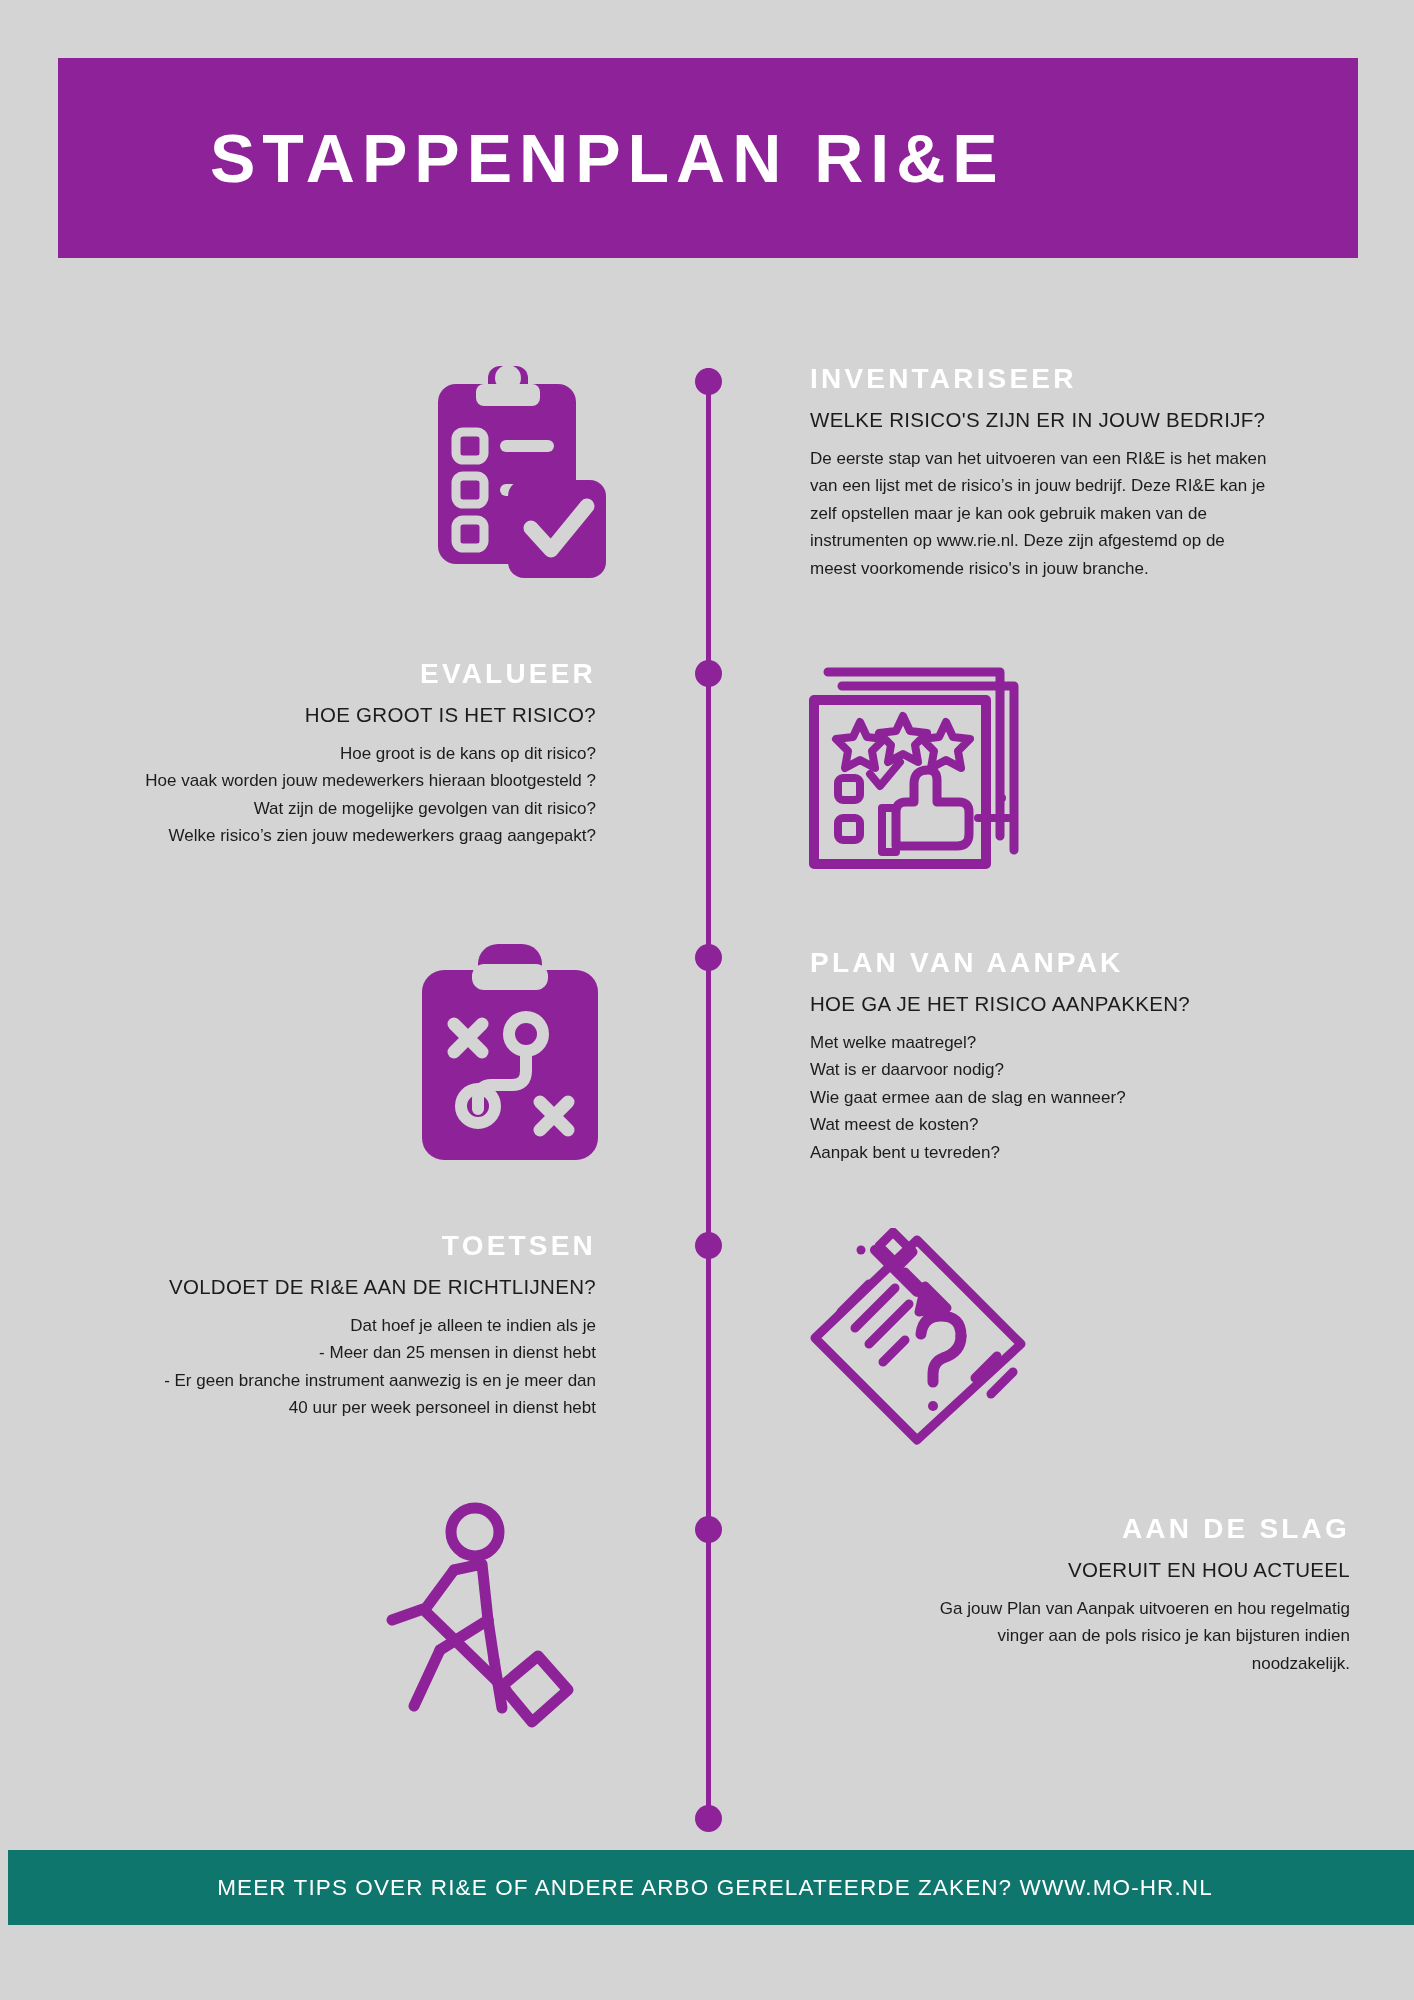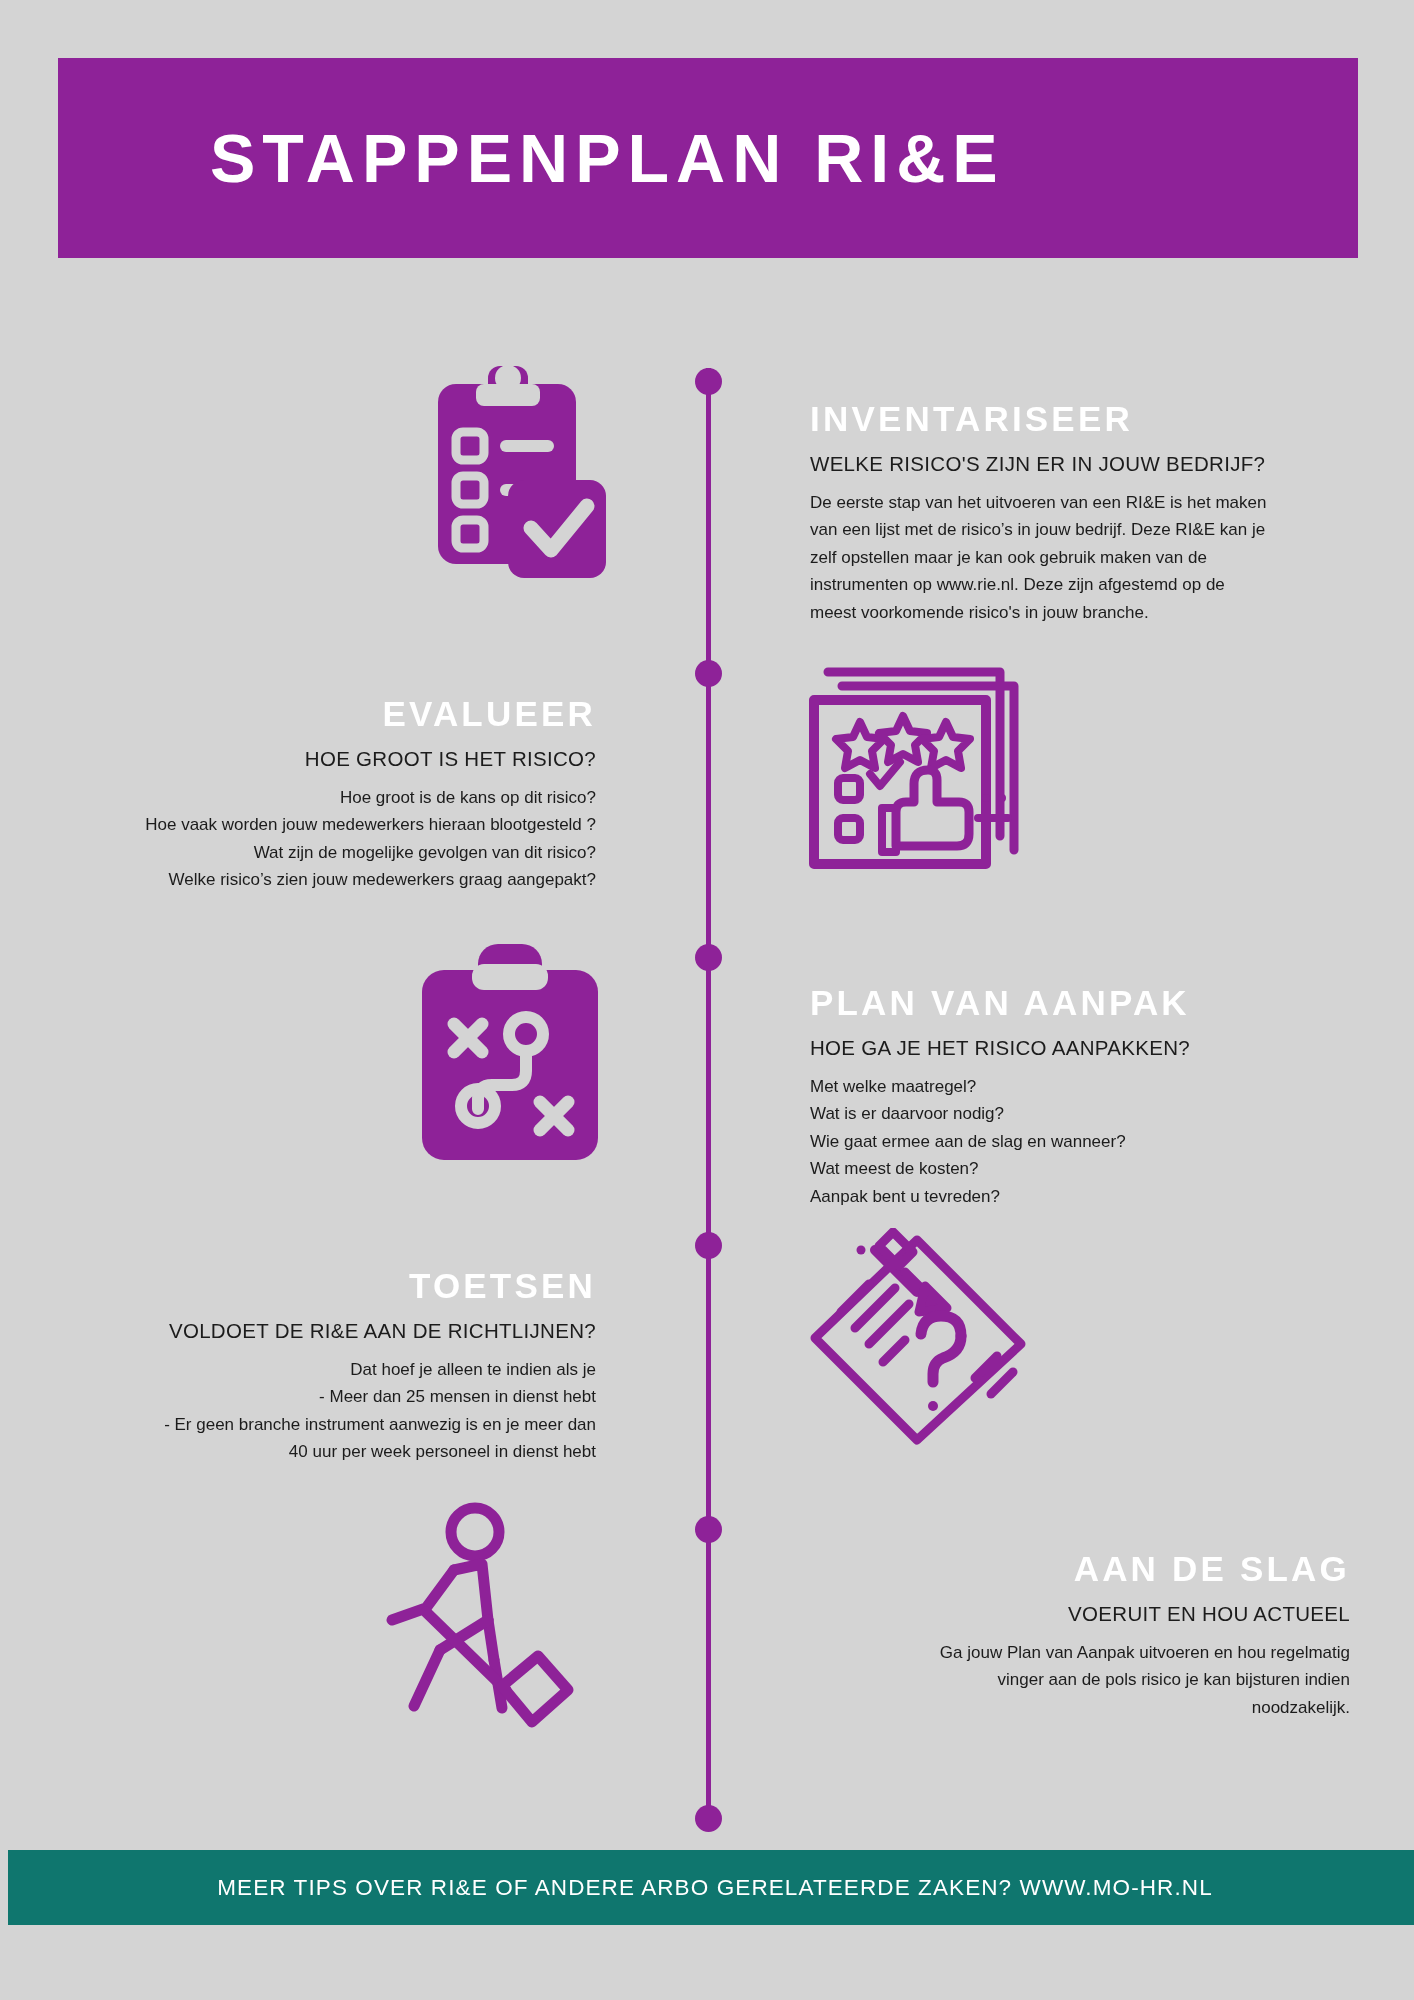--- a/index.html
+++ b/index.html
@@ -60,27 +60,26 @@
 
   
   .block {
     position: absolute;
   }
   .block.right { left: 810px; width: 540px; text-align: left; }
   .block.left  { left: 44px;  width: 552px; text-align: right; }
 
   .step-title {
     color: #ffffff;
-    font-size: 35px;
+    font-size: 28px;
     font-weight: 700;
     letter-spacing: 3.2px;
     line-height: 1.15;
     margin-bottom: 12px;
     text-shadow: 0 0 0 rgba(0,0,0,0);
-    margin-top: 36px;
   }
   .step-sub {
     color: #1c1c1c;
     font-size: 20.5px;
     font-weight: 400;
     letter-spacing: 0.3px;
     line-height: 1.3;
     margin-bottom: 11px;
   }
   .step-body {

